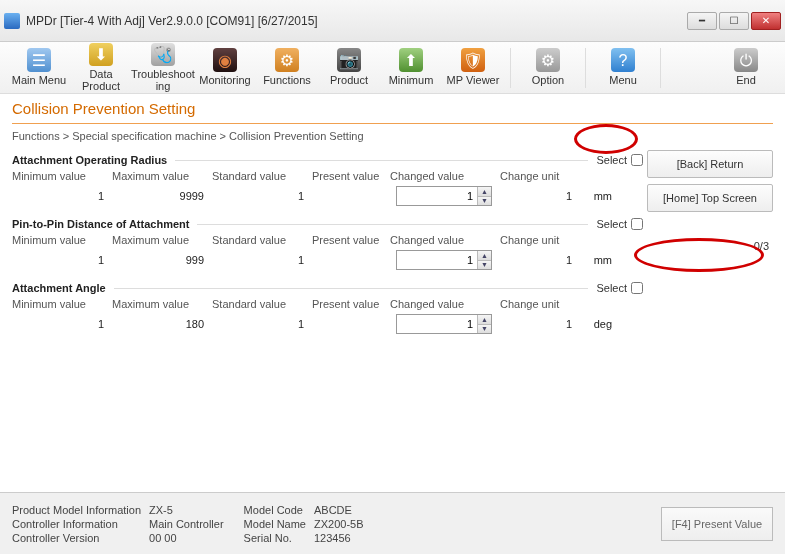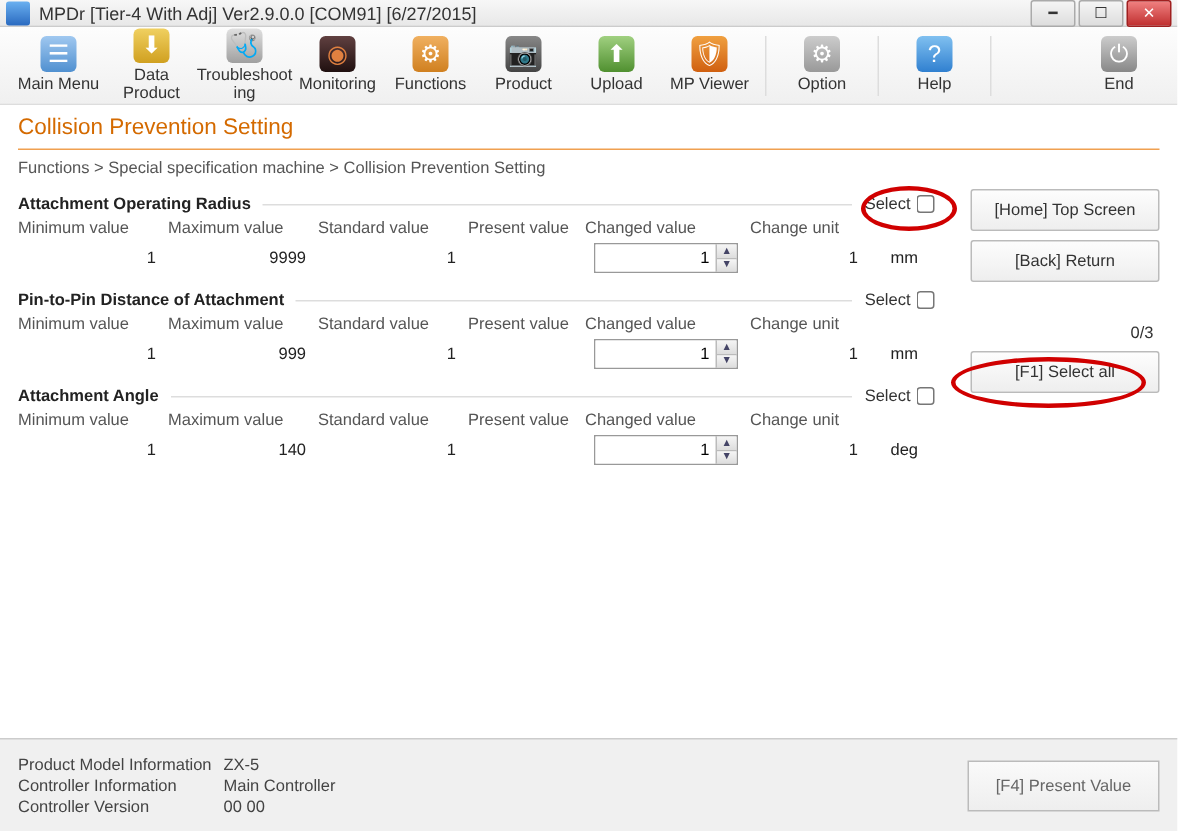--- a/index.html
+++ b/index.html
@@ -1,35 +1,35 @@
 <!DOCTYPE html>
 <html><head>
 <meta charset="utf-8">
 <style>
 * { margin: 0; padding: 0; box-sizing: border-box; font-family: "Segoe UI", Tahoma, sans-serif; font-size: 11px; }
 body { background: #fff; width: 785px; height: 554px; overflow: hidden; position: relative; }
 
-.titlebar { height: 18px; background: linear-gradient(#f7f7f7,#e8e8e8); border-bottom: 1px solid #ccc; display: flex; align-items: center; padding: 0 4px; }
+.titlebar { height: 42px; background: linear-gradient(#f7f7f7,#e8e8e8); border-bottom: 1px solid #ccc; display: flex; align-items: center; padding: 0 4px; }
 .titlebar .ico { width: 16px; height: 16px; background: linear-gradient(#6ab0f0,#2a6ac0); border-radius: 2px; margin-right: 6px; }
 .titlebar .title { flex: 1; color: #333; font-size: 12px; }
 .winbtns { display: flex; gap: 0; }
 .winbtn { width: 30px; height: 18px; background: linear-gradient(#f5f5f5,#ddd); border: 1px solid #aaa; border-radius: 2px; margin-left: 2px; display: flex; align-items: center; justify-content: center; font-size: 10px; color: #333; cursor: pointer; }
 .winbtn.close { background: linear-gradient(#f08080,#c03030); color: #fff; border-color: #a02020; }
 
 .toolbar { height: 52px; background: linear-gradient(#fdfdfd,#f0f0f0); border-bottom: 1px solid #ddd; display: flex; align-items: center; padding: 0 8px; }
 .tbtn { display: flex; flex-direction: column; align-items: center; justify-content: center; width: 62px; height: 50px; cursor: pointer; font-size: 10px; color: #333; text-align: center; line-height: 1.1; }
 .tbtn .ticon { width: 24px; height: 24px; margin-bottom: 2px; border-radius: 4px; display: flex; align-items: center; justify-content: center; font-size: 16px; color: #fff; }
 .tsep { width: 1px; height: 40px; background: #ddd; margin: 0 6px; }
 
 .header { padding: 6px 12px 4px; }
 .header h1 { font-size: 15px; font-weight: normal; color: #d46a00; }
 .orange-line { height: 1px; background: #f0a050; margin: 2px 12px 6px; }
 .breadcrumb { padding: 0 12px 8px; color: #555; font-size: 11px; }
 
-.main { display: flex; padding: 0 12px; gap: 24px; }
+.main { display: flex; padding: 0 12px; gap: 4px; }
 .content { flex: 1; }
 .side { width: 126px; display: flex; flex-direction: column; gap: 6px; position: relative; }
 
 .section-head { font-weight: bold; font-size: 12px; color: #222; display: flex; align-items: center; padding: 4px 0 2px; position: relative; }
 .section-head .divline { flex: 1; height: 1px; background: #ddd; margin: 0 8px; }
 .section-head .sel { font-weight: normal; color: #333; display: flex; align-items: center; gap: 4px; }
 .section-head .sel input { width: 12px; height: 12px; }
 
 .cols { display: flex; color: #555; font-size: 11px; padding: 2px 0; }
 .cols > div { text-align: left; }
@@ -41,21 +41,21 @@
 .spin input { border: none; width: 80px; text-align: right; padding: 0 4px; font-size: 11px; outline: none; }
 .spin .arrows { display: flex; flex-direction: column; width: 14px; border-left: 1px solid #bbb; }
 .spin .arrows span { flex: 1; display: flex; align-items: center; justify-content: center; font-size: 7px; background: linear-gradient(#f5f5f5,#ddd); cursor: pointer; color: #446; }
 .spin .arrows span:first-child { border-bottom: 1px solid #bbb; }
 
 .sbtn { height: 28px; background: linear-gradient(#fdfdfd,#eee); border: 1px solid #bbb; border-radius: 2px; font-size: 11px; color: #333; display: flex; align-items: center; justify-content: center; cursor: pointer; }
 .counter { text-align: right; font-size: 11px; color: #333; padding: 2px 4px 0 0; }
 
 .footer { position: absolute; bottom: 0; left: 0; right: 0; height: 62px; background: #f0f0f0; border-top: 1px solid #ccc; display: flex; align-items: center; padding: 0 12px; gap: 20px; font-size: 11px; color: #444; margin-top: 37px; }
 .footer .info { display: grid; grid-template-columns: auto auto; column-gap: 8px; row-gap: 2px; }
-.footer .fbtn { width: 128px; height: 34px; background: linear-gradient(#fafafa,#eee); border: 1px solid #bbb; display: flex; align-items: center; justify-content: center; cursor: pointer; color: #666; }
+.footer .fbtn { width: 112px; height: 34px; background: linear-gradient(#fafafa,#eee); border: 1px solid #bbb; display: flex; align-items: center; justify-content: center; cursor: pointer; color: #666; }
 
 .annot { position: absolute; border: 3px solid #d00000; border-radius: 50%; pointer-events: none; }
 </style>
 </head>
 <body>
 
 <div class="titlebar">
   <div class="ico"></div>
   <div class="title">MPDr [Tier-4 With Adj] Ver2.9.0.0 [COM91] [6/27/2015]</div>
   <div class="winbtns">
@@ -85,35 +85,35 @@
   <div class="tbtn">
       <div class="ticon" style="background:linear-gradient(#f0b060,#d08020)">⚙</div>
       <span>Functions</span>
     </div>
   <div class="tbtn">
       <div class="ticon" style="background:linear-gradient(#888,#444)">📷</div>
       <span>Product</span>
     </div>
   <div class="tbtn">
       <div class="ticon" style="background:linear-gradient(#a0d080,#509030)">⬆</div>
-      <span>Upload</span>
+      <span>Minimum</span>
     </div>
   <div class="tbtn">
       <div class="ticon" style="background:linear-gradient(#f0a040,#d06010)">🛡</div>
       <span>MP Viewer</span>
     </div>
   <div class="tsep"></div>
   <div class="tbtn">
       <div class="ticon" style="background:linear-gradient(#ccc,#999)">⚙</div>
       <span>Option</span>
     </div>
   <div class="tsep"></div>
   <div class="tbtn">
       <div class="ticon" style="background:linear-gradient(#80c0f0,#3080d0)">?</div>
-      <span>Help</span>
+      <span>Menu</span>
     </div>
   <div class="tsep"></div>
   <div style="flex:1"></div>
   <div class="tbtn">
       <div class="ticon" style="background:linear-gradient(#ccc,#888)">⏻</div>
       <span>End</span>
     </div>
 </div>
 
 <div class="header">
@@ -200,53 +200,60 @@
       <div class="c1">Minimum value</div>
       <div class="c2">Maximum value</div>
       <div class="c3">Standard value</div>
       <div class="c4">Present value</div>
       <div class="c5">Changed value</div>
       <div class="c6">Change unit</div>
       <div class="c7"></div>
     </div>
     <div class="row">
       <div class="c1">1</div>
-      <div class="c2">140</div>
+      <div class="c2">180</div>
       <div class="c3">1</div>
       <div class="c4"></div>
       <div class="c5">
         <span class="spin">
           <input value="1" style="">
           <span class="arrows">
                 <span>▲</span>
                 <span>▼</span>
               </span>
         </span>
       </div>
       <div class="c6">1</div>
       <div class="c7">deg</div>
     </div>
       </div>
     </div>
   <div class="side">
+    <div class="sbtn">[Back] Return</div>
     <div class="sbtn">[Home] Top Screen</div>
-    <div class="sbtn">[Back] Return</div>
     <div style="height:14px"></div>
     <div class="counter">0/3</div>
-    <div class="sbtn">[F1] Select all</div>
   </div>
 </div>
 
 <div class="footer">
   <div class="info">
     <span>Product Model Information</span>
       <span>ZX-5</span>
     <span>Controller Information</span>
       <span>Main Controller</span>
     <span>Controller Version</span>
       <span>00 00</span>
   </div>
+  <div class="info">
+    <span>Model Code</span>
+      <span>ABCDE</span>
+    <span>Model Name</span>
+      <span>ZX200-5B</span>
+    <span>Serial No.</span>
+      <span>123456</span>
+  </div>
   <div style="flex:1"></div>
   <div class="fbtn">[F4] Present Value</div>
 </div>
 
 <div class="annot" style="left:574px; top:124px; width:64px; height:30px;"></div>
 <div class="annot" style="left:634px; top:238px; width:130px; height:34px;"></div>
 
 </body></html>

